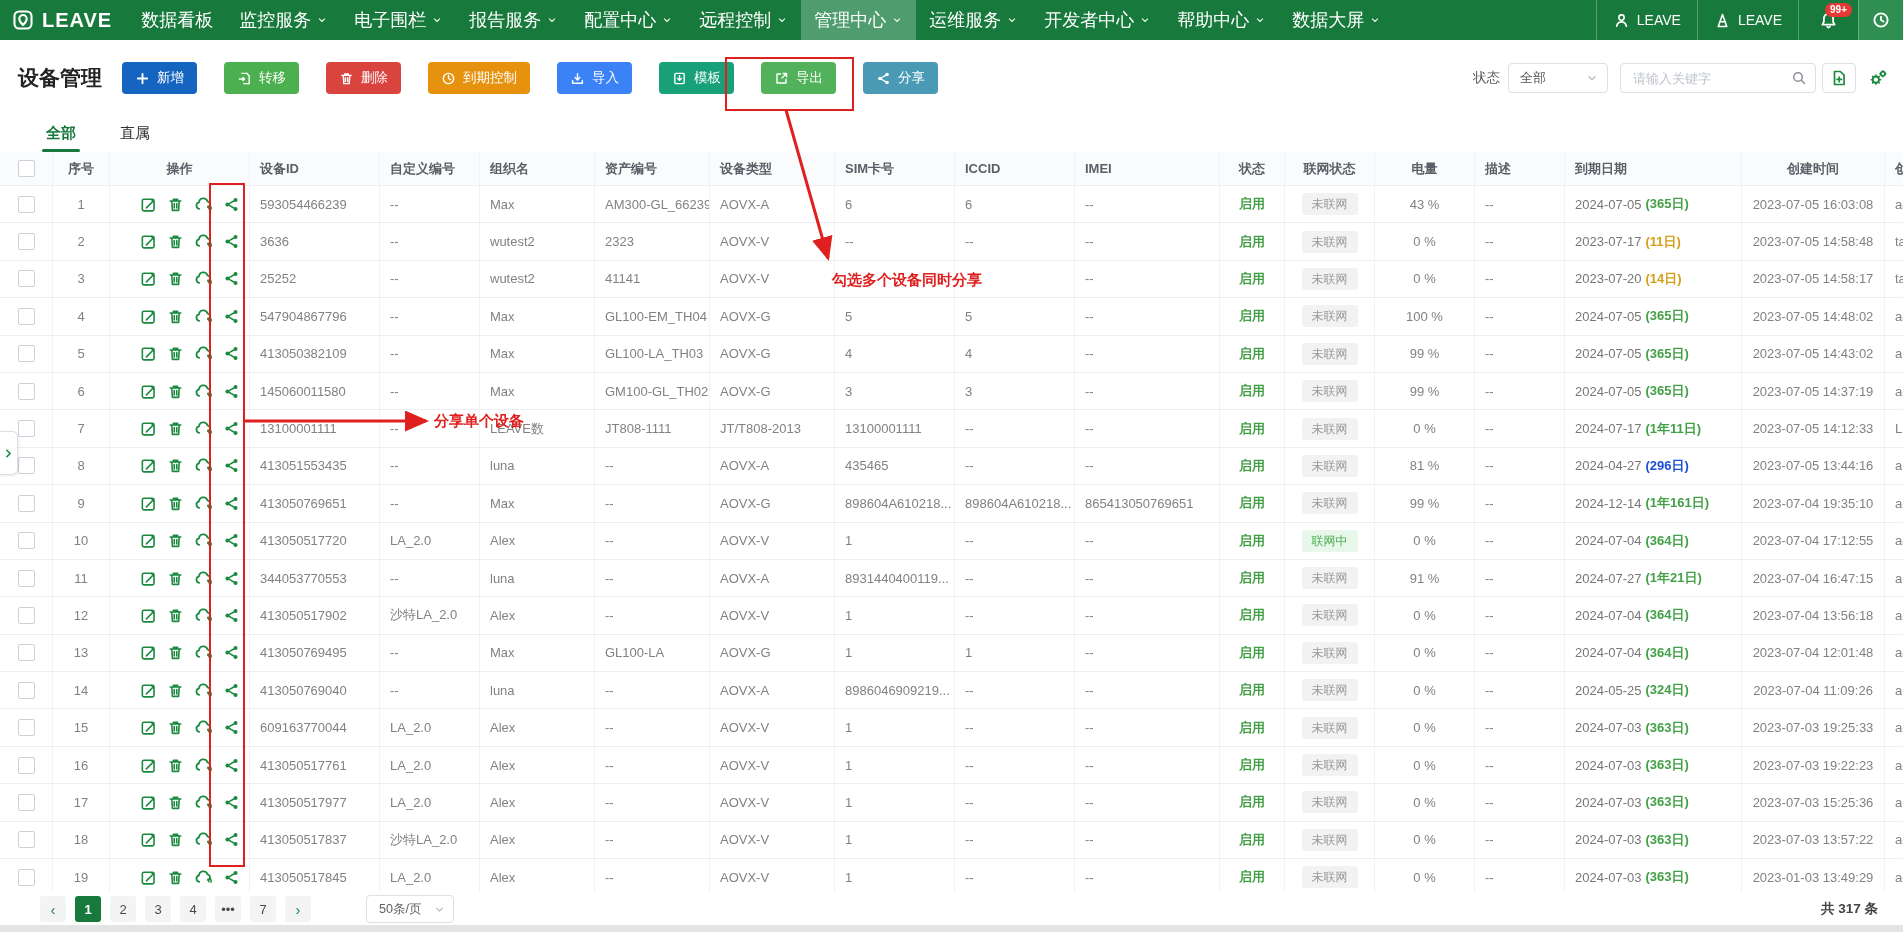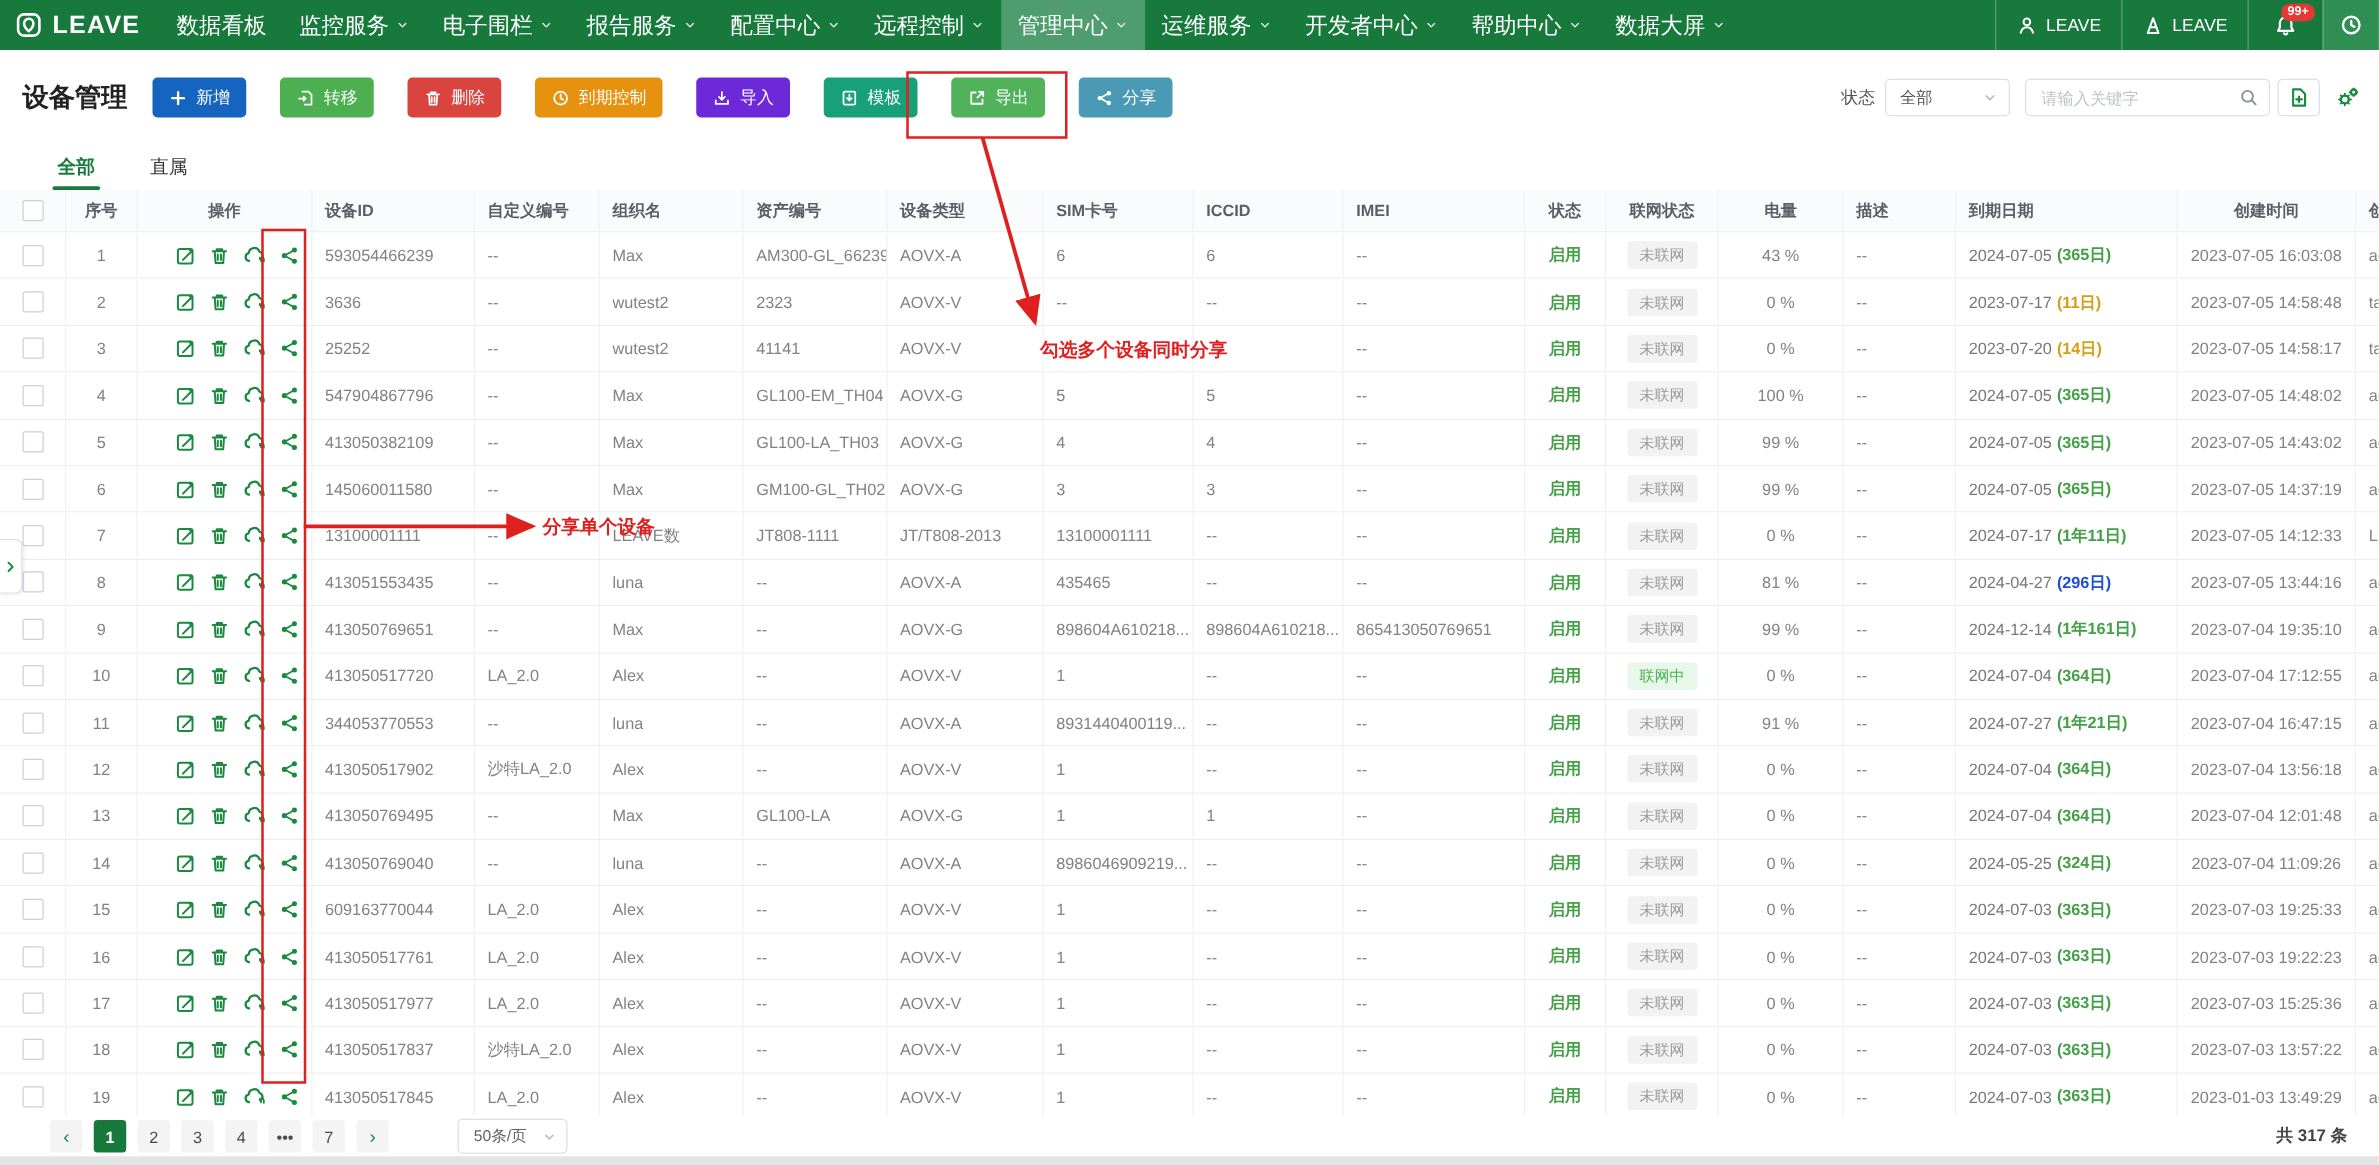--- a/index.html
+++ b/index.html
@@ -253,21 +253,21 @@
       </button>
       <button class="tb" style="background: rgb(230, 146, 14);">
         <span class="ic">
           <svg width="15" height="15" viewBox="0 0 16 16" fill="none" stroke="currentColor" stroke-width="1.5" stroke-linecap="round" stroke-linejoin="round">
             <circle cx="8" cy="8" r="5.5"></circle>
             <path d="M8 4.8V8l2.2 1.3"></path>
           </svg>
         </span>
         <span>到期控制</span>
       </button>
-      <button class="tb" style="background: #6d28d9;">
+      <button class="tb" style="background: #3b82f6;">
         <span class="ic">
           <svg width="15" height="15" viewBox="0 0 16 16" fill="none" stroke="currentColor" stroke-width="1.5" stroke-linecap="round" stroke-linejoin="round">
             <path d="M2.8 10v3h10.4v-3M8 2.8v6.7M8 9.5 10.5 7M8 9.5 5.5 7"></path>
           </svg>
         </span>
         <span>导入</span>
       </button>
       <button class="tb" style="background: rgb(24, 161, 121);">
         <span class="ic">
           <svg width="15" height="15" viewBox="0 0 16 16" fill="none" stroke="currentColor" stroke-width="1.5" stroke-linecap="round" stroke-linejoin="round">

